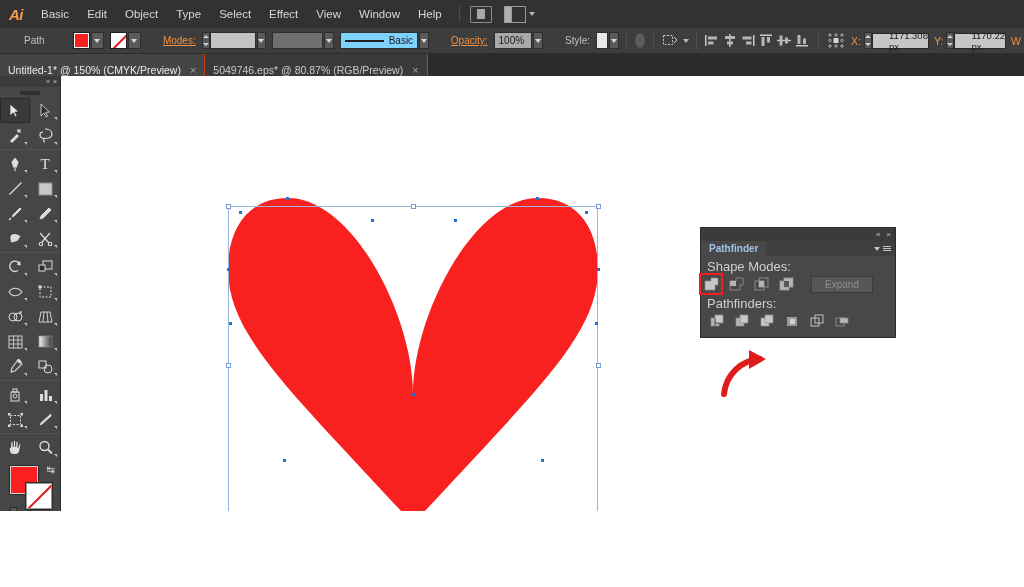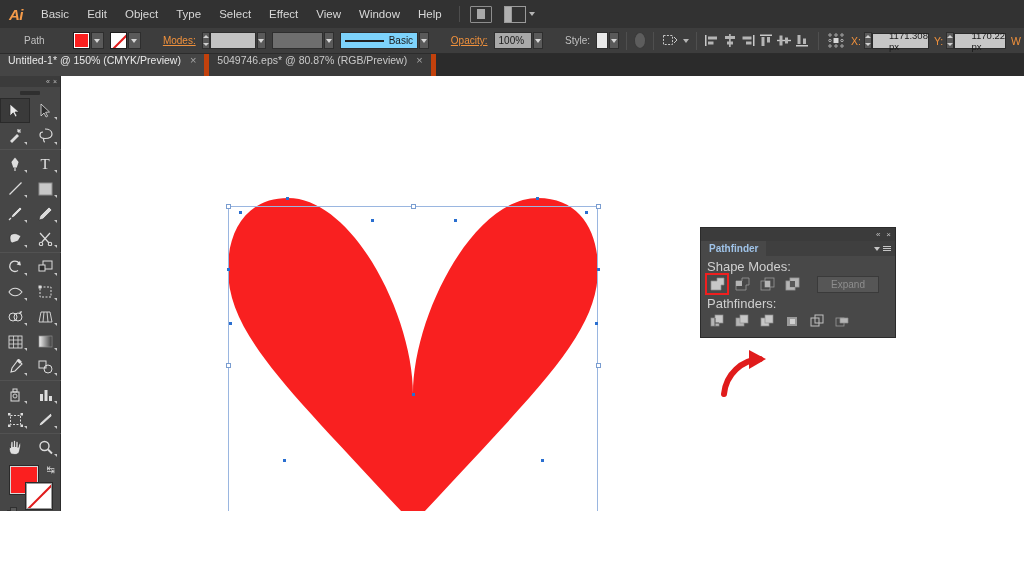--- a/index.html
+++ b/index.html
@@ -97,22 +97,22 @@
     color:#1a1a1a; font-size:9.5px; display:flex; align-items:center; padding-left:16px;
   }
   .axis-lbl { color:#f0913c; font-size:10.5px; margin:0 3px 0 5px; }
 
   
   .tabbar {
     position:absolute; left:0; top:54px; width:1024px; height:22px;
     background:#2b2b2b; display:flex; align-items:flex-end;
   }
   .doctab {
-    height:22px; display:flex; align-items:flex-start; padding:0 8px;
-    font-size:10.5px; color:#c9c9c9; border-right:5px solid #c2410c;
+    height:22px; display:flex; align-items:flex-end; padding:0 8px;
+    font-size:10.5px; color:#c9c9c9; border-right:1px solid #c2410c;
     background:#3a3a3a;
   }
   .doctab.active { background:#454545; color:#e8e8e8; }
   .doctab .x { margin-left:9px; color:#a5a5a5; font-size:11px; }
 
   
   .toolbar {
     position:absolute; left:0; top:76px; width:61px; height:435px;
     background:#464646; border-right:1px solid #2d2d2d;
   }
@@ -206,21 +206,21 @@
   .pf-tabrow { height:15px; background:#3f3f3f; display:flex; align-items:stretch; }
   .pf-tab {
     padding:0 8px; display:flex; align-items:center; background:#484848;
     color:#9fc3e8; font-size:10px; font-weight:bold;
   }
   .pf-tabfill { flex:1; display:flex; align-items:center; justify-content:flex-end; padding-right:4px; gap:3px; }
   .pf-menu-caret { width:0;height:0;border-left:3px solid transparent;border-right:3px solid transparent;border-top:4px solid #c5c5c5; }
   .pf-menu-lines { display:flex; flex-direction:column; gap:1px; }
   .pf-menu-lines i { width:8px; height:1px; background:#c5c5c5; display:block; }
   .pf-section-label { color:#cfcfcf; font-size:13px; margin:3px 0 1px 6px; }
-  .pf-btnrow { display:flex; align-items:center; padding-left:6px; gap:5px; }
+  .pf-btnrow { display:flex; align-items:center; gap:5px; }
   .pf-btn {
     width:20px; height:18px; display:flex; align-items:center; justify-content:center;
   }
   .pf-btn.highlight { outline:2px solid #f01f1f; outline-offset:0px; }
   .pf-expand {
     margin-left:10px; width:62px; height:17px; background:#565656;
     border:1px solid #3a3a3a; color:#8e8e8e; font-size:10px;
     display:flex; align-items:center; justify-content:center;
   }
   .pf-row2 { display:flex; align-items:center; padding-left:6px; gap:5px; }

